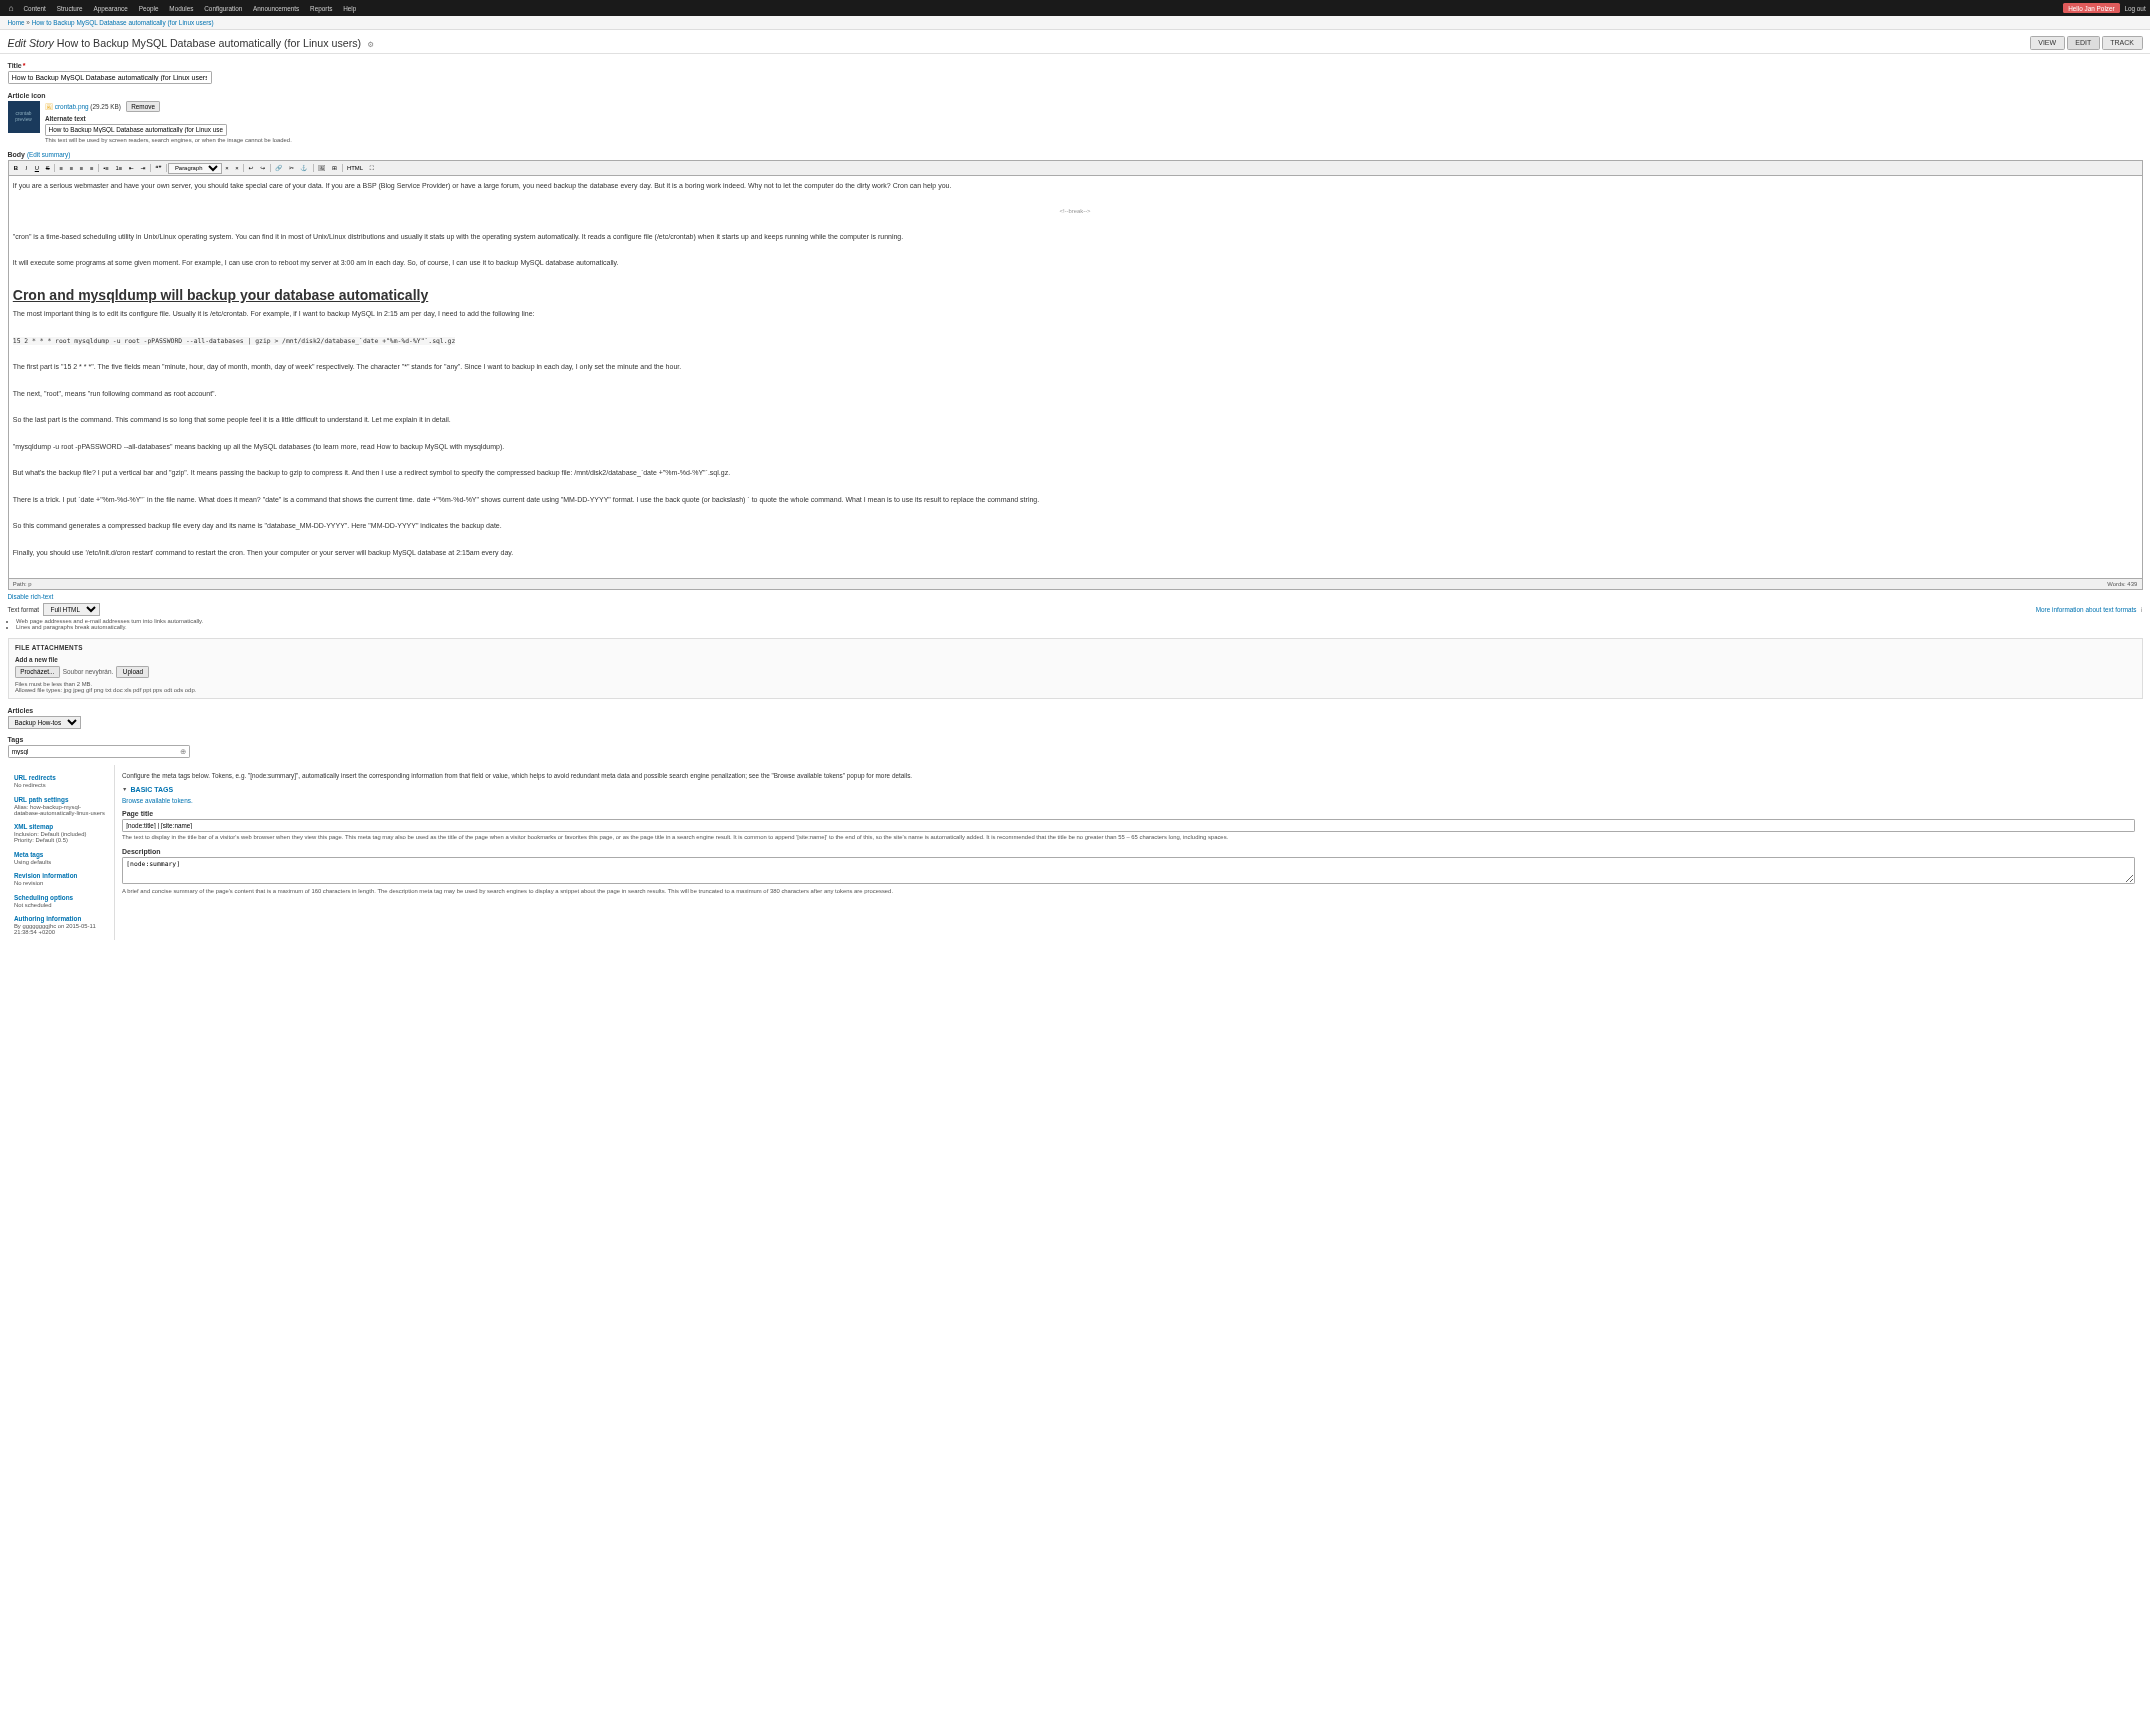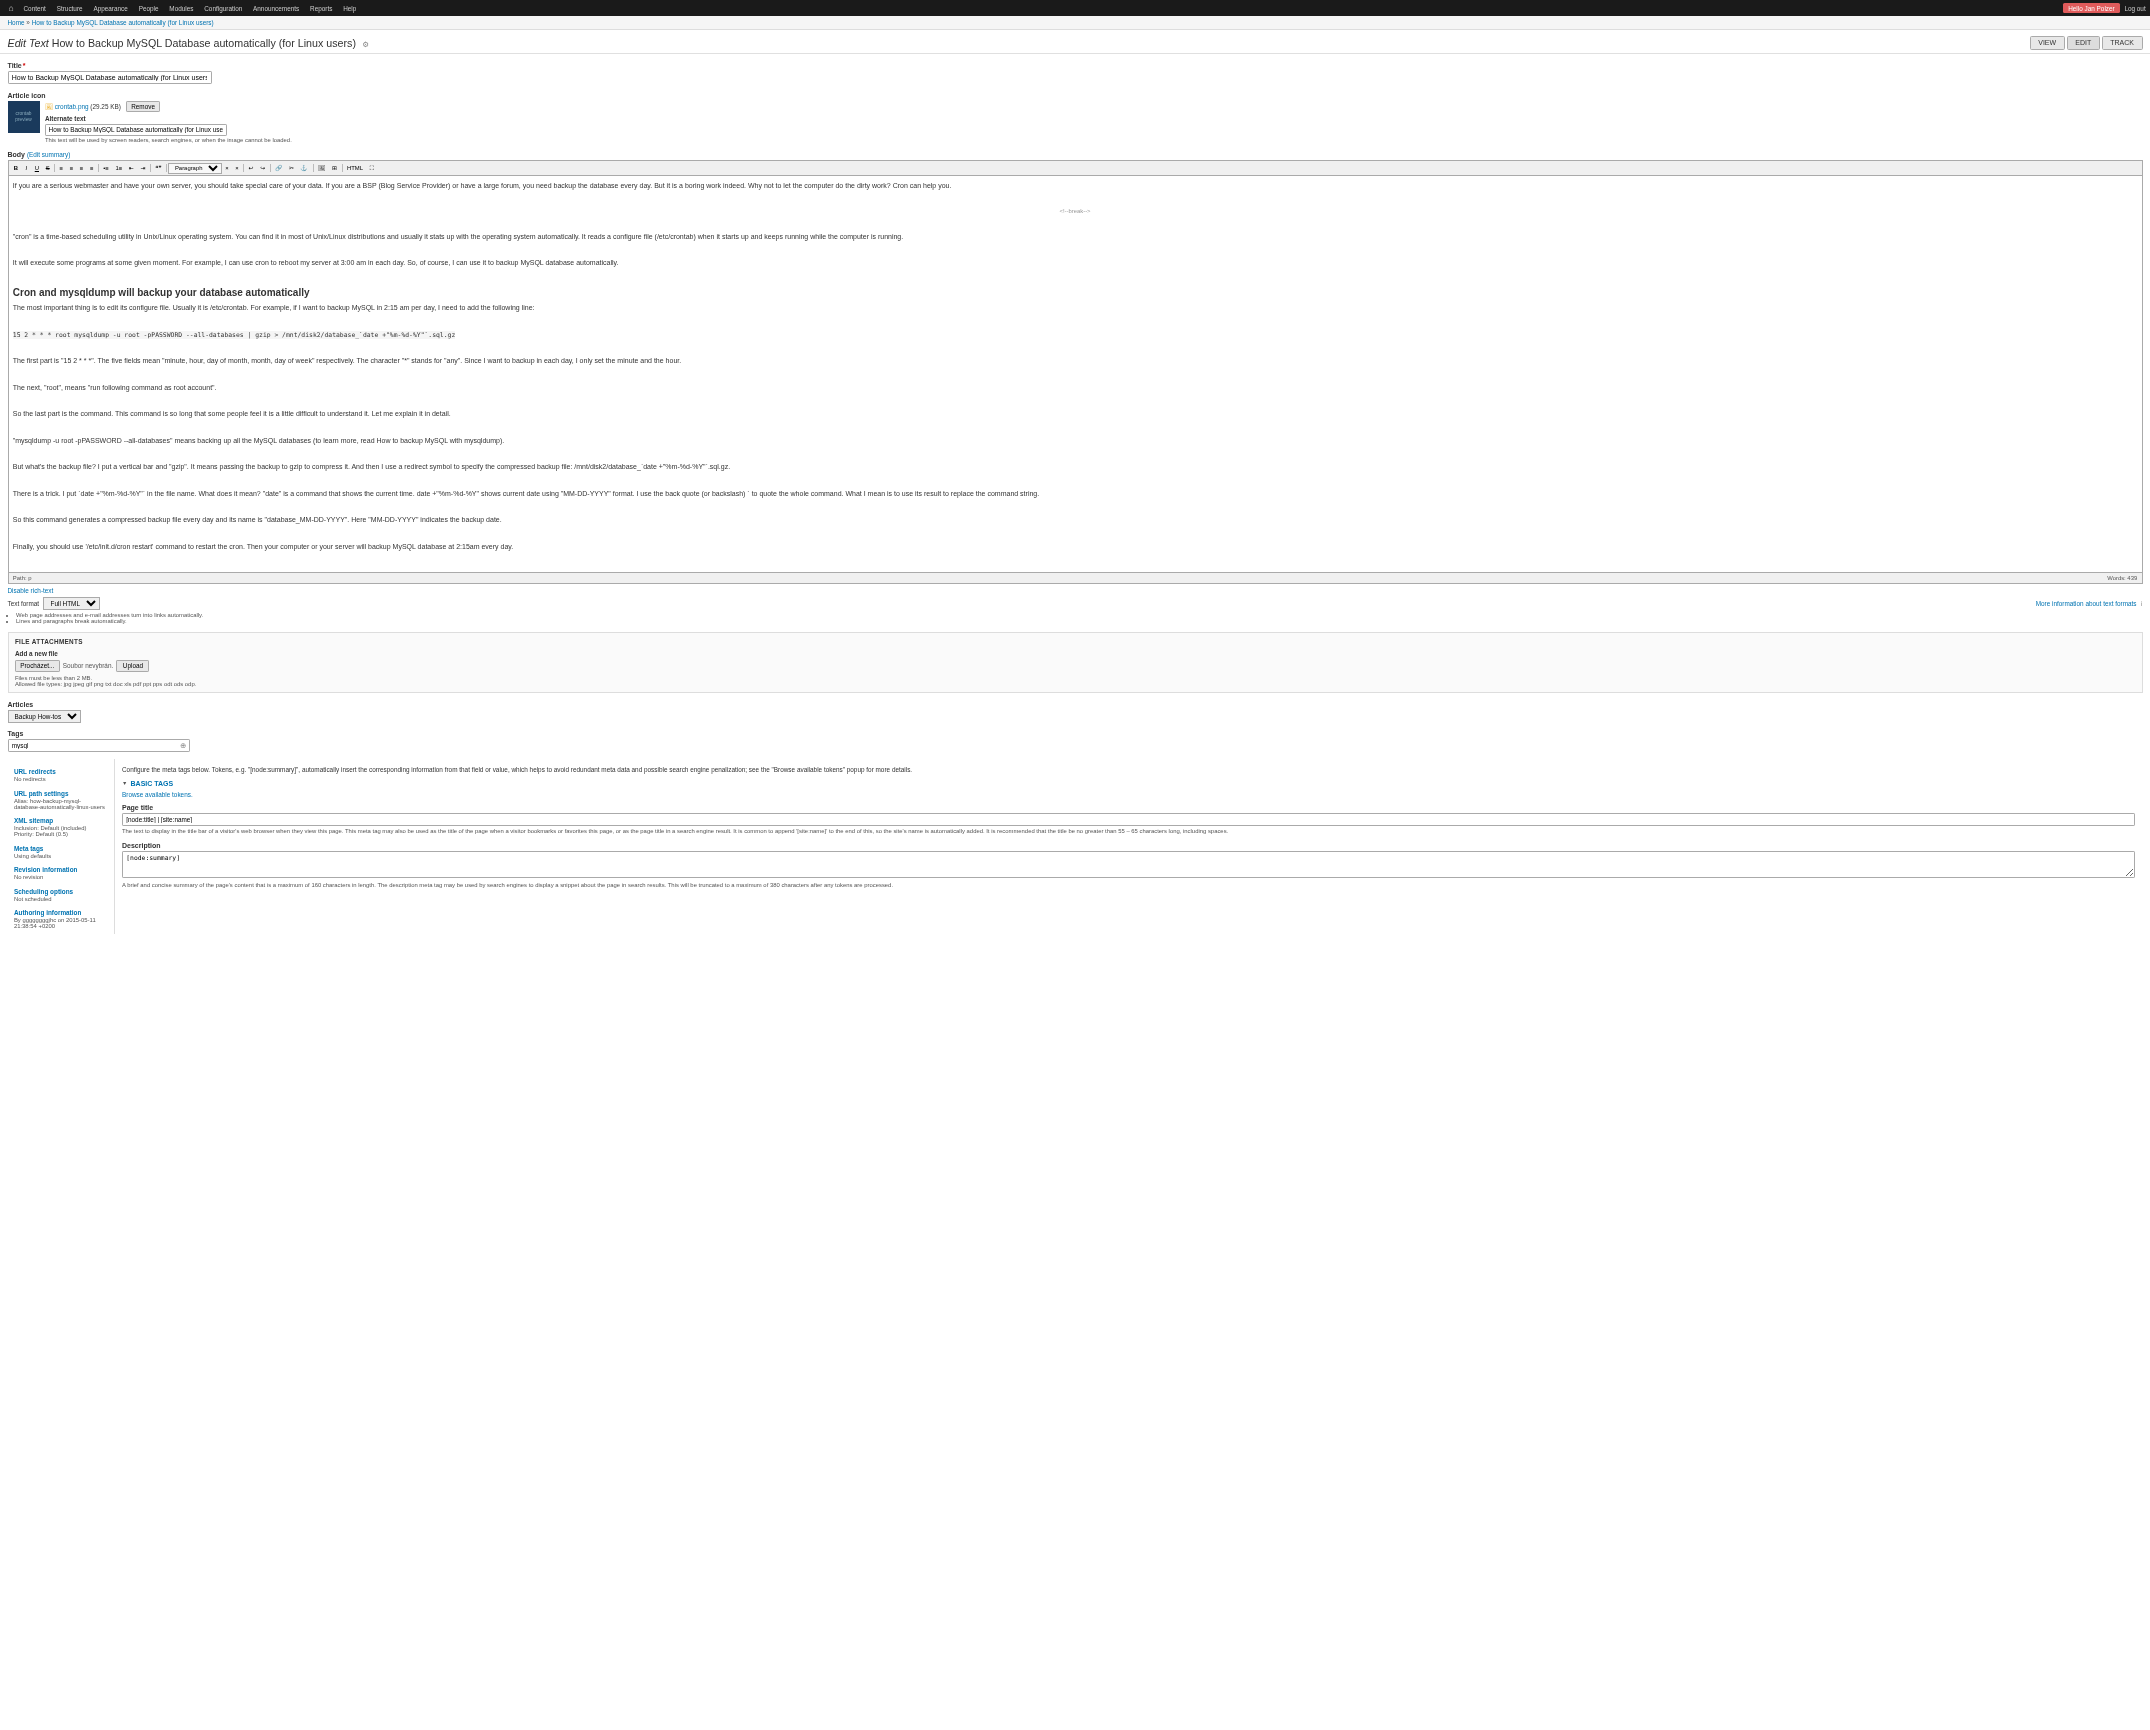--- a/index.html
+++ b/index.html
@@ -168,21 +168,21 @@
     }
     .editor-body {
       border: 0.5px solid #aaa;
       min-height: 118px;
       padding: 4.3px;
       font-size: 7px;
       line-height: 1.5;
       background: #fff;
       overflow-y: auto;
     }
-    .editor-body h2 { font-size: 10px; margin: 5.4px 0 3.2px 0; }
+    .editor-body h2 { font-size: 14px; margin: 5.4px 0 3.2px 0; text-decoration: underline; }
     .editor-body p { margin-bottom: 16px; }
     .editor-body code { font-family: monospace; font-size: 6.4px; background: #f5f5f5; }
     .read-more { color: #999; text-align: center; font-size: 5.9px; margin: 2.1px 0; }
     .editor-footer {
       background: #f0f0f0;
       border: 0.5px solid #aaa;
       border-top: none;
       padding: 1.6px 4.3px;
       font-size: 5.9px;
       display: flex;
@@ -341,21 +341,21 @@
 </nav>
 
 <div id="breadcrumb">
   <a>Home</a>
   <span> » </span>
   <a>How to Backup MySQL Database automatically (for Linux users)</a>
 </div>
 
 <div id="page-header">
   <h1>
-    <span class="edit-story">Edit Text</span>
+    <span class="edit-story">Edit Story</span>
     <span> </span><span>How to Backup MySQL Database automatically (for Linux users)</span>
     <span class="config-icon">⚙</span>
   </h1>
   <div class="header-buttons">
     <button class="btn-view">VIEW</button>
     <button class="btn-edit">EDIT</button>
     <button class="btn-track">TRACK</button>
   </div>
 </div>
 

